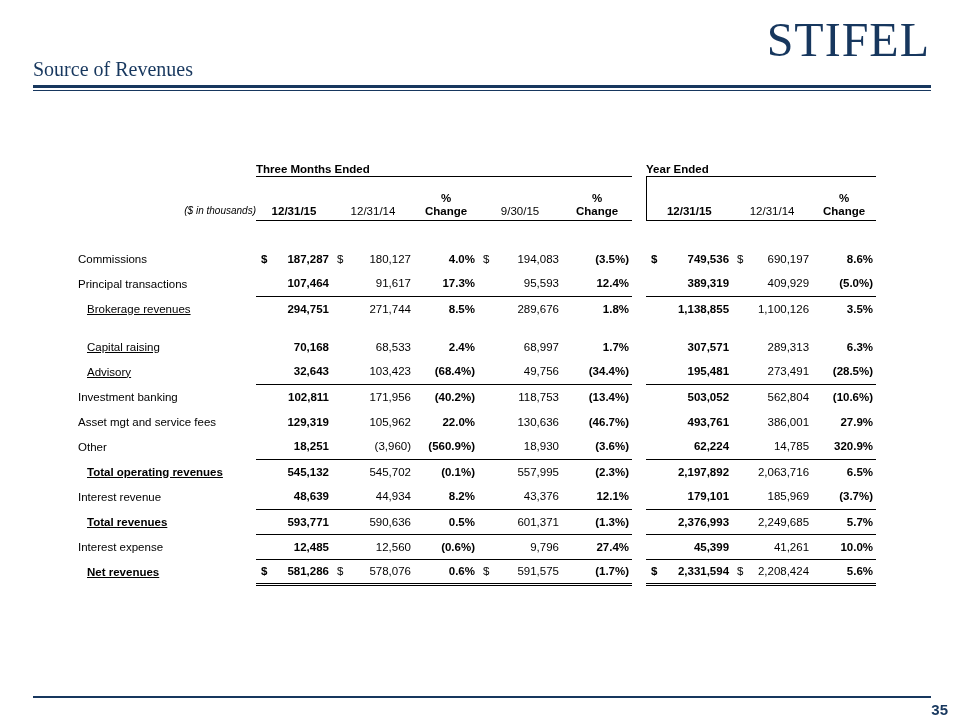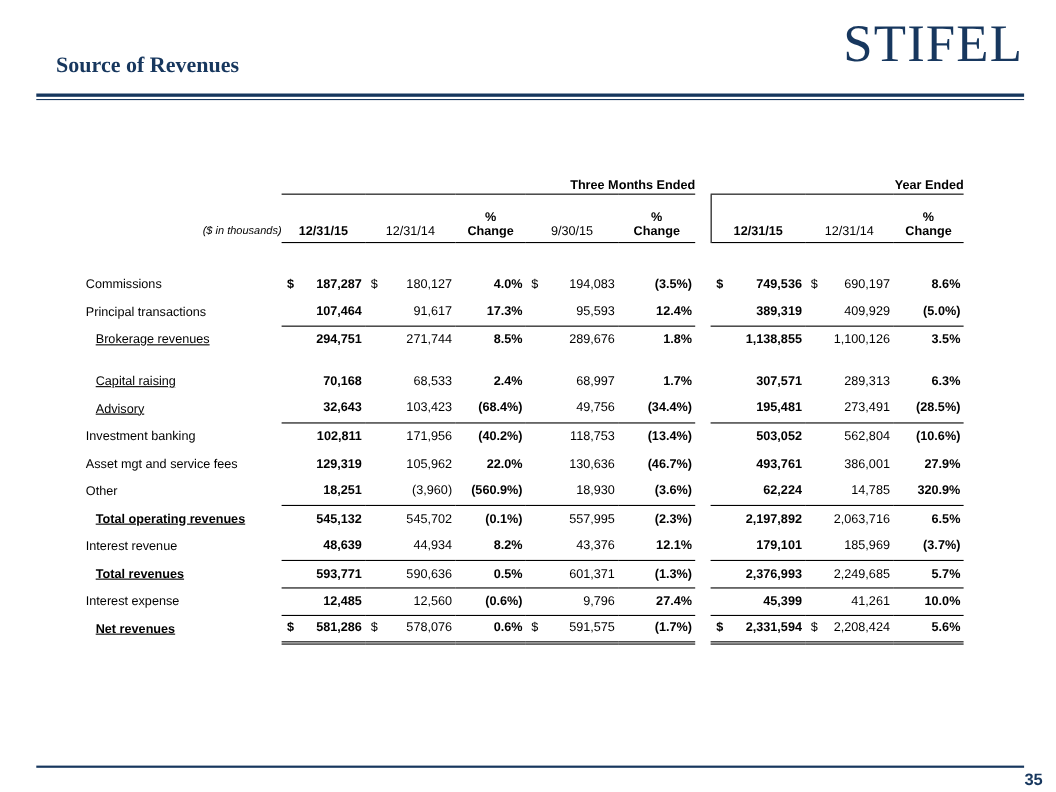--- a/index.html
+++ b/index.html
@@ -4,24 +4,23 @@
 <style>
   :root { --accent:#17375E; }
   * { box-sizing:border-box; }
   html,body { margin:0; padding:0; }
   body {
     width:960px; height:720px; position:relative; background:#ffffff;
     font-family:"Liberation Sans", sans-serif; color:#000;
     overflow:hidden;
   }
   .title {
-    position:absolute; left:33px; top:48px;
-    font-family:"Liberation Serif", serif; font-size:20px; font-weight:bold;
+    position:absolute; left:33px; top:58px;
+    font-family:"Liberation Serif", serif; font-size:20px; font-weight:normal;
     color:var(--accent);
-    margin-left:18px;
   }
   .logo {
     position:absolute; right:30px; top:16px;
     font-family:"Liberation Serif", serif; font-size:48px; font-weight:normal;
     color:var(--accent); letter-spacing:1px; line-height:1;margin-left:12px;
   }
   .head-rule {
     position:absolute; left:33px; width:898px; top:85px;
     border-top:3px solid var(--accent);
   }
@@ -36,21 +35,21 @@
     position:absolute; right:12px; top:701px;
     font-size:15px; font-weight:bold; color:var(--accent);
   }
   .tablewrap { position:absolute; left:78px; top:156px; }
   table { border-collapse:collapse; table-layout:fixed; width:798px; font-size:11.5px; }
   th, td { padding:0; margin:0; font-weight:normal; }
   col.cl{width:178px} col.c0{width:76px} col.c1{width:82px} col.c2{width:64px}
   col.c3{width:84px}  col.c4{width:70px} col.cg{width:14px} col.c5{width:86px}
   col.c6{width:80px}  col.c7{width:64px}
   .group-h {
-    font-weight:bold; text-align:right; vertical-align:bottom;
+    font-weight:bold; text-align:left; vertical-align:bottom;
     border-bottom:1px solid #000; padding-bottom:1px; white-space:nowrap;
     height:20px; font-size:11.5px;
   }
   .col-h {
     text-align:center; vertical-align:bottom; border-bottom:1px solid #000;
     padding-bottom:2px; white-space:pre-line; line-height:13px; height:44px;
   }
   .col-h.b { font-weight:bold; }
   .units {
     font-style:italic; font-size:10px; text-align:right; vertical-align:bottom;

